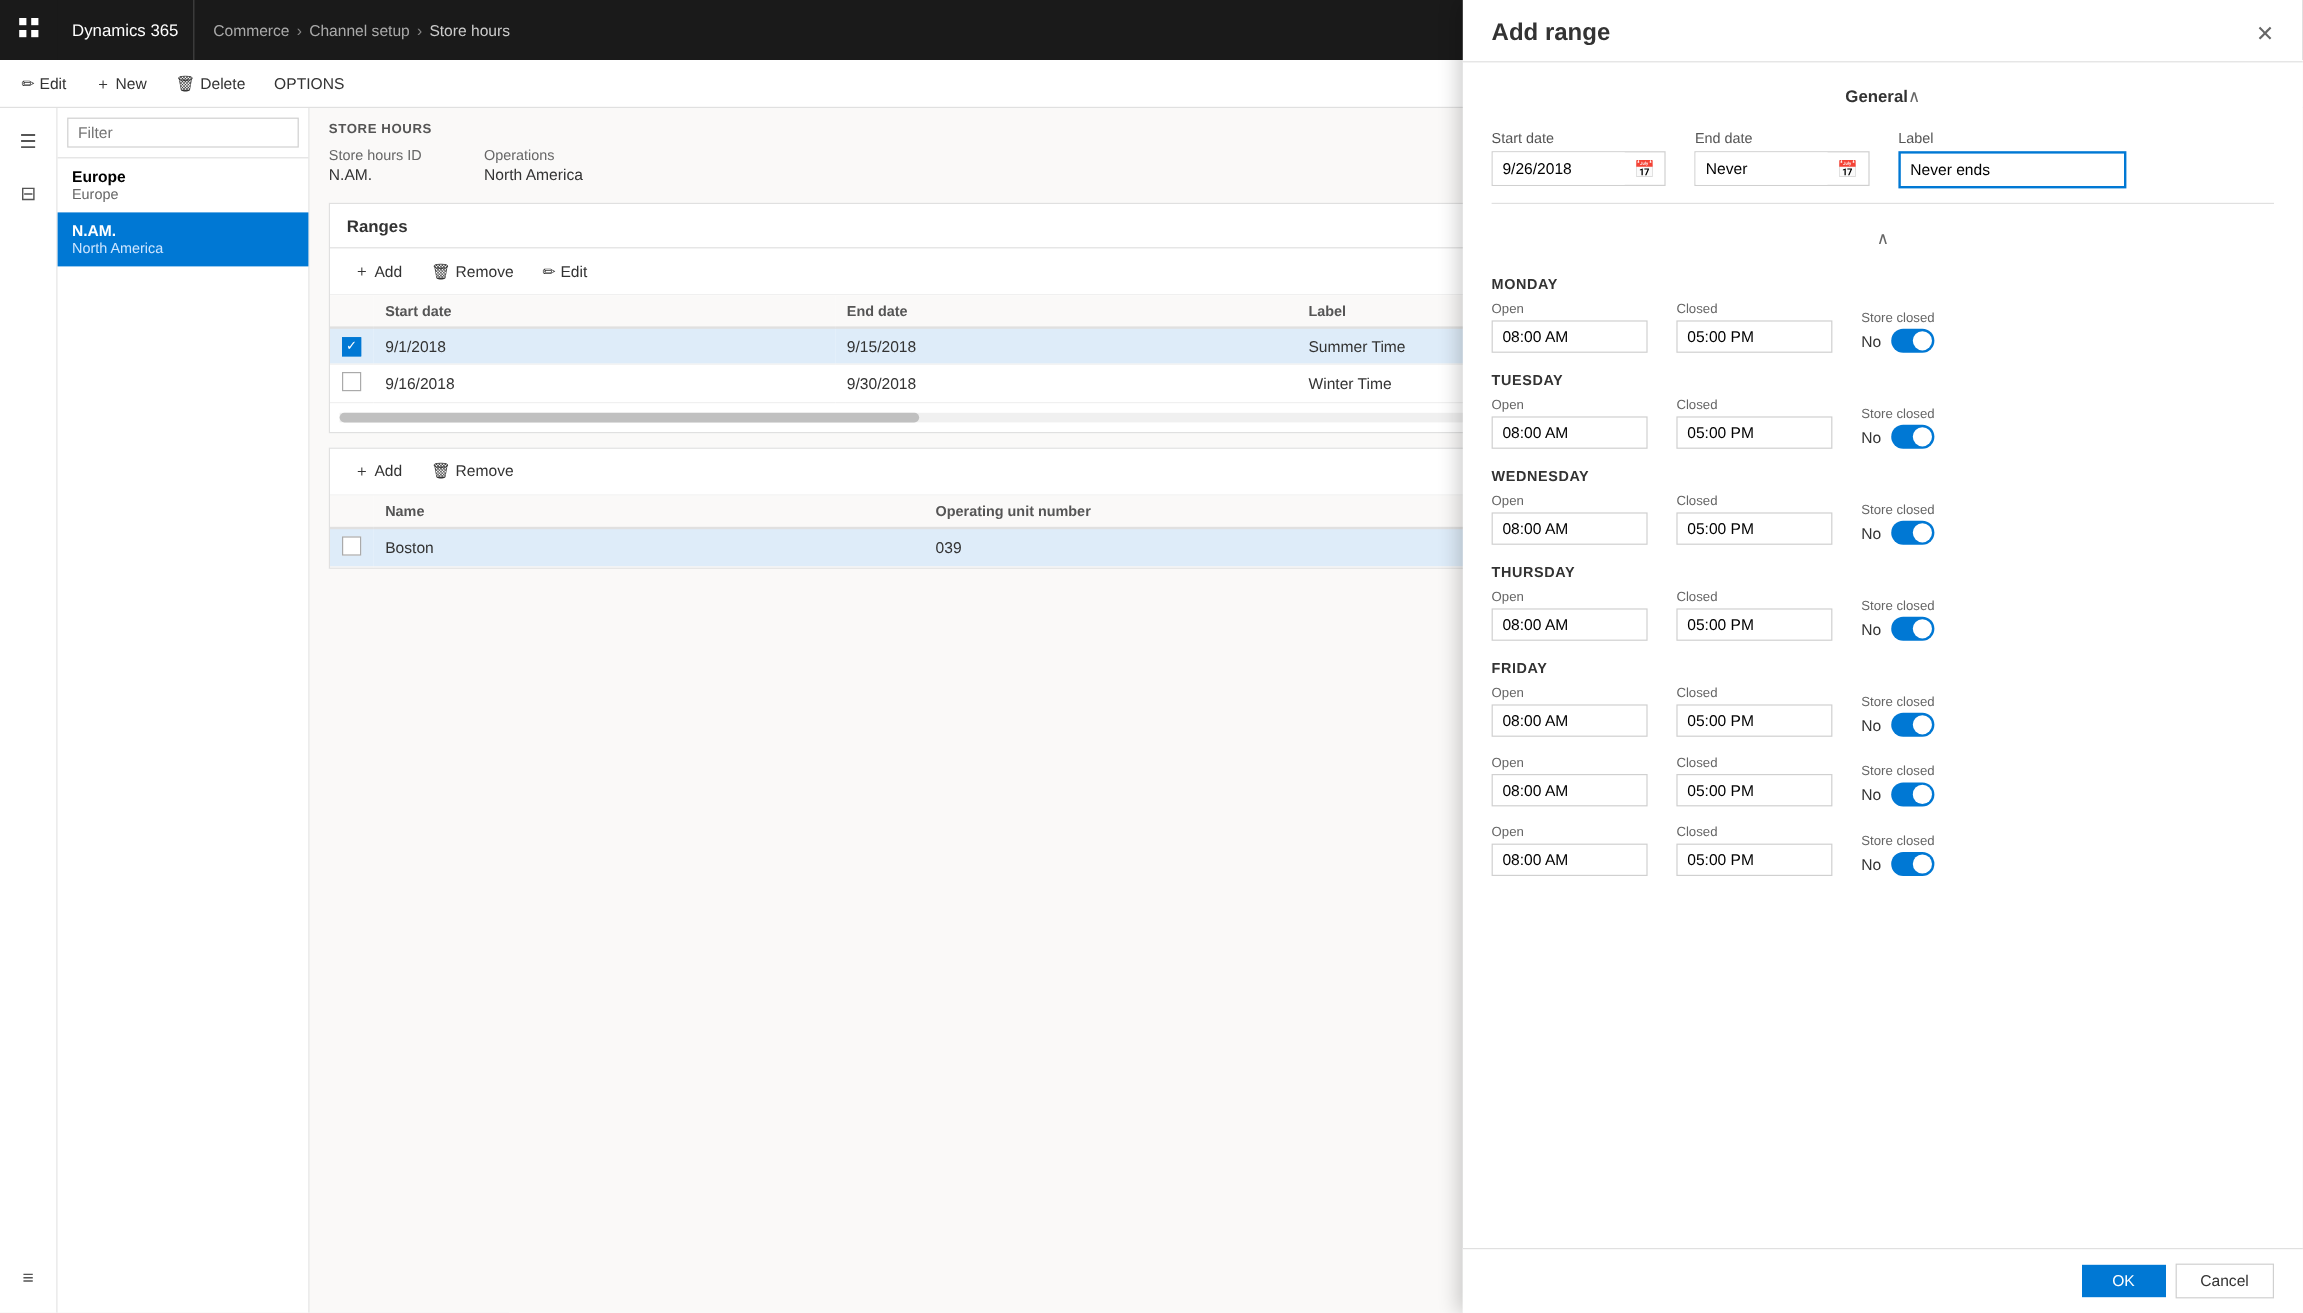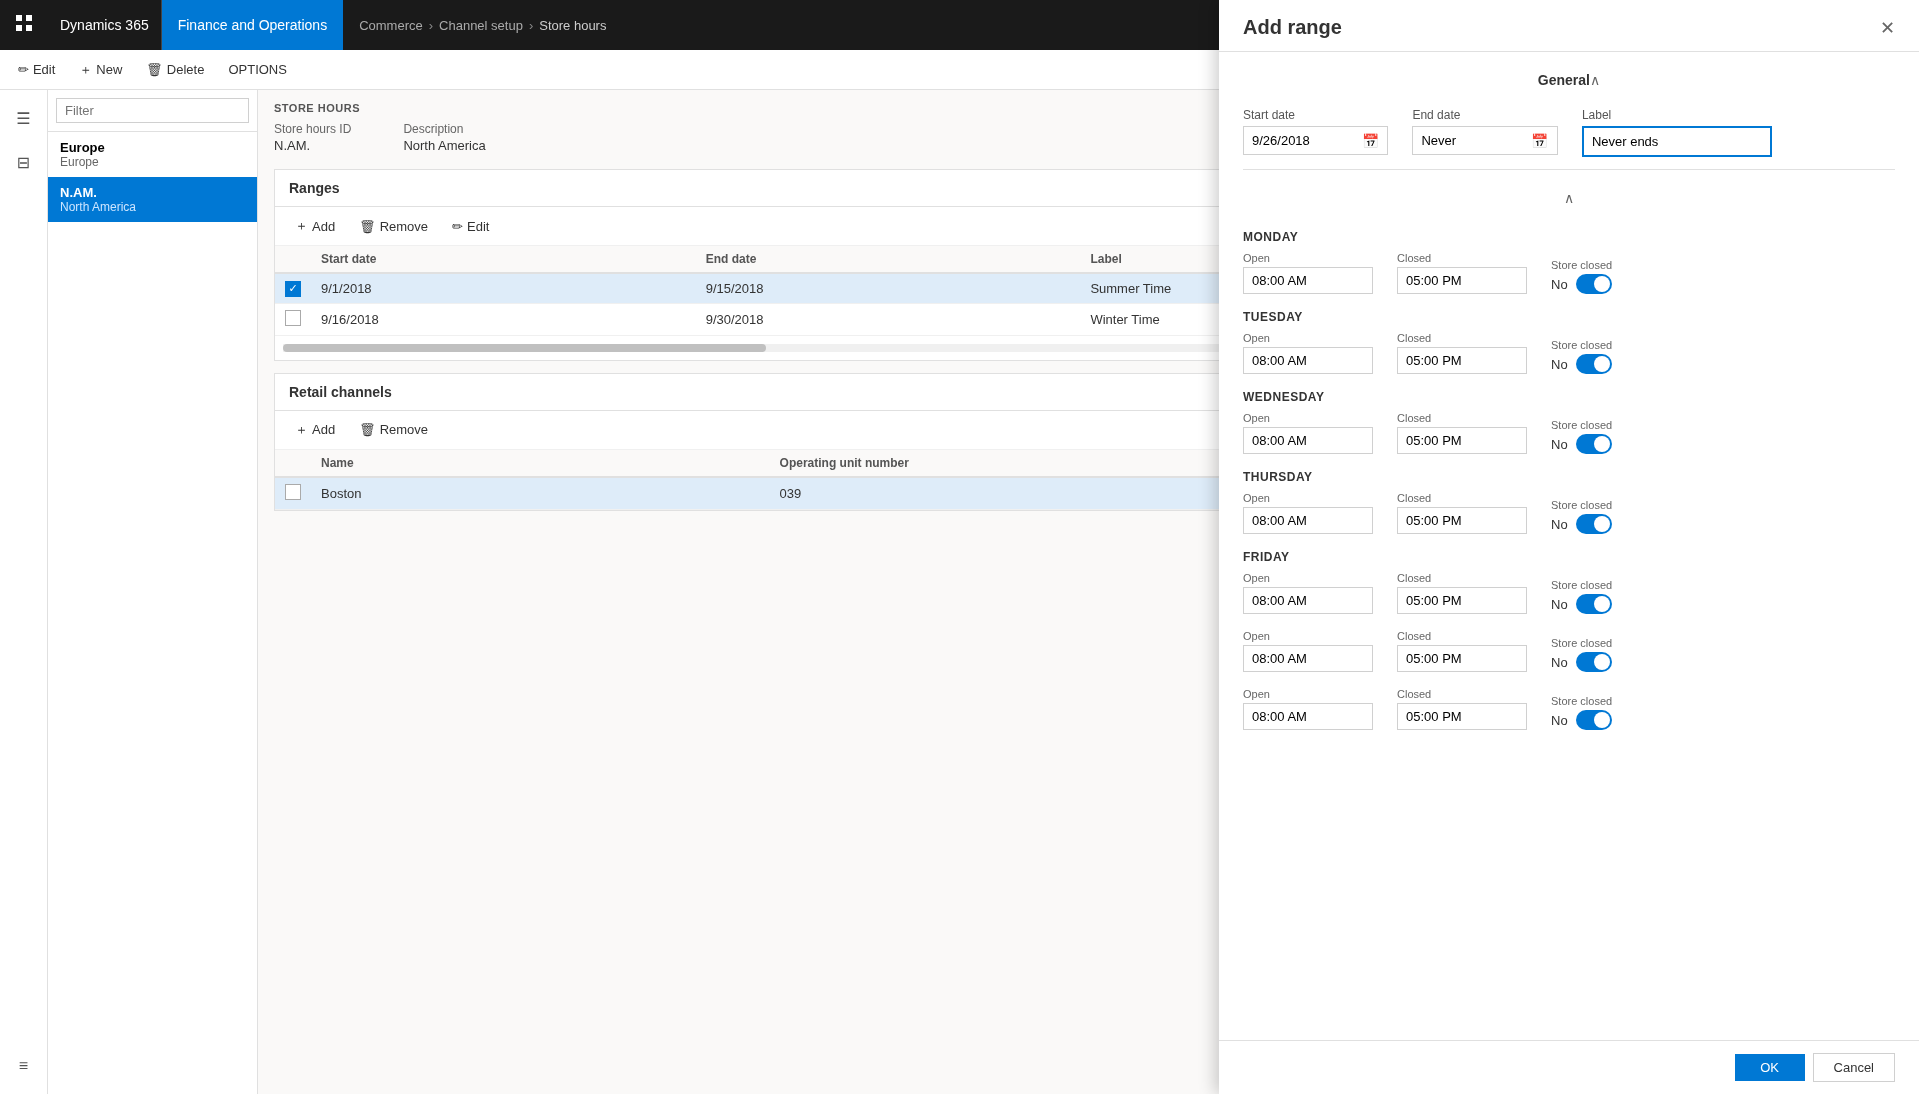--- a/index.html
+++ b/index.html
@@ -283,23 +283,20 @@
       <svg width="18" height="18" viewBox="0 0 18 18" fill="none">
         <rect x="1" y="1" width="6" height="6" fill="#fff"></rect>
         <rect x="11" y="1" width="6" height="6" fill="#fff"></rect>
         <rect x="1" y="11" width="6" height="6" fill="#fff"></rect>
         <rect x="11" y="11" width="6" height="6" fill="#fff"></rect>
       </svg>
     </span>
   </div>
   <div class="nav-brand">
     <span class="nav-brand-d365">Dynamics 365</span>
-  </div>
-  <div class="nav-app-name">
-    <span>Finance and Operations</span>
   </div>
   <div class="nav-breadcrumb">
     <span style="cursor:pointer;color:#aaa;">Commerce</span>
     <span class="sep">›</span>
     <span style="cursor:pointer;color:#aaa;">Channel setup</span>
     <span class="sep">›</span>
     <span style="color:#ccc;">Store hours</span>
   </div>
 </div>
 
@@ -354,21 +351,21 @@
   </div>
 
   <div class="main-content">
     <div class="section-header">STORE HOURS</div>
     <div class="store-hours-meta">
       <div class="meta-field">
         <label>Store hours ID</label>
         <span>N.AM.</span>
       </div>
       <div class="meta-field">
-        <label>Description</label>
+        <label>Operations</label>
         <span>North America</span>
       </div>
     </div>
 
     <div class="panel">
       <div class="panel-title">Ranges</div>
       <div class="panel-toolbar">
         <button class="panel-toolbar-btn">
           <span>＋</span>
           <span>Add</span>
@@ -410,21 +407,20 @@
         </tbody>
       </table>
       <div style="padding:4px 8px;">
         <div class="scrollbar-track">
             <div class="scrollbar-thumb"></div>
           </div>
       </div>
     </div>
 
     <div class="panel">
-      <div class="panel-title">Retail channels</div>
       <div class="panel-toolbar">
         <button class="panel-toolbar-btn">
           <span>＋</span>
           <span>Add</span>
         </button>
         <button class="panel-toolbar-btn">
           <span>🗑</span>
           <span>Remove</span>
         </button>
       </div>

